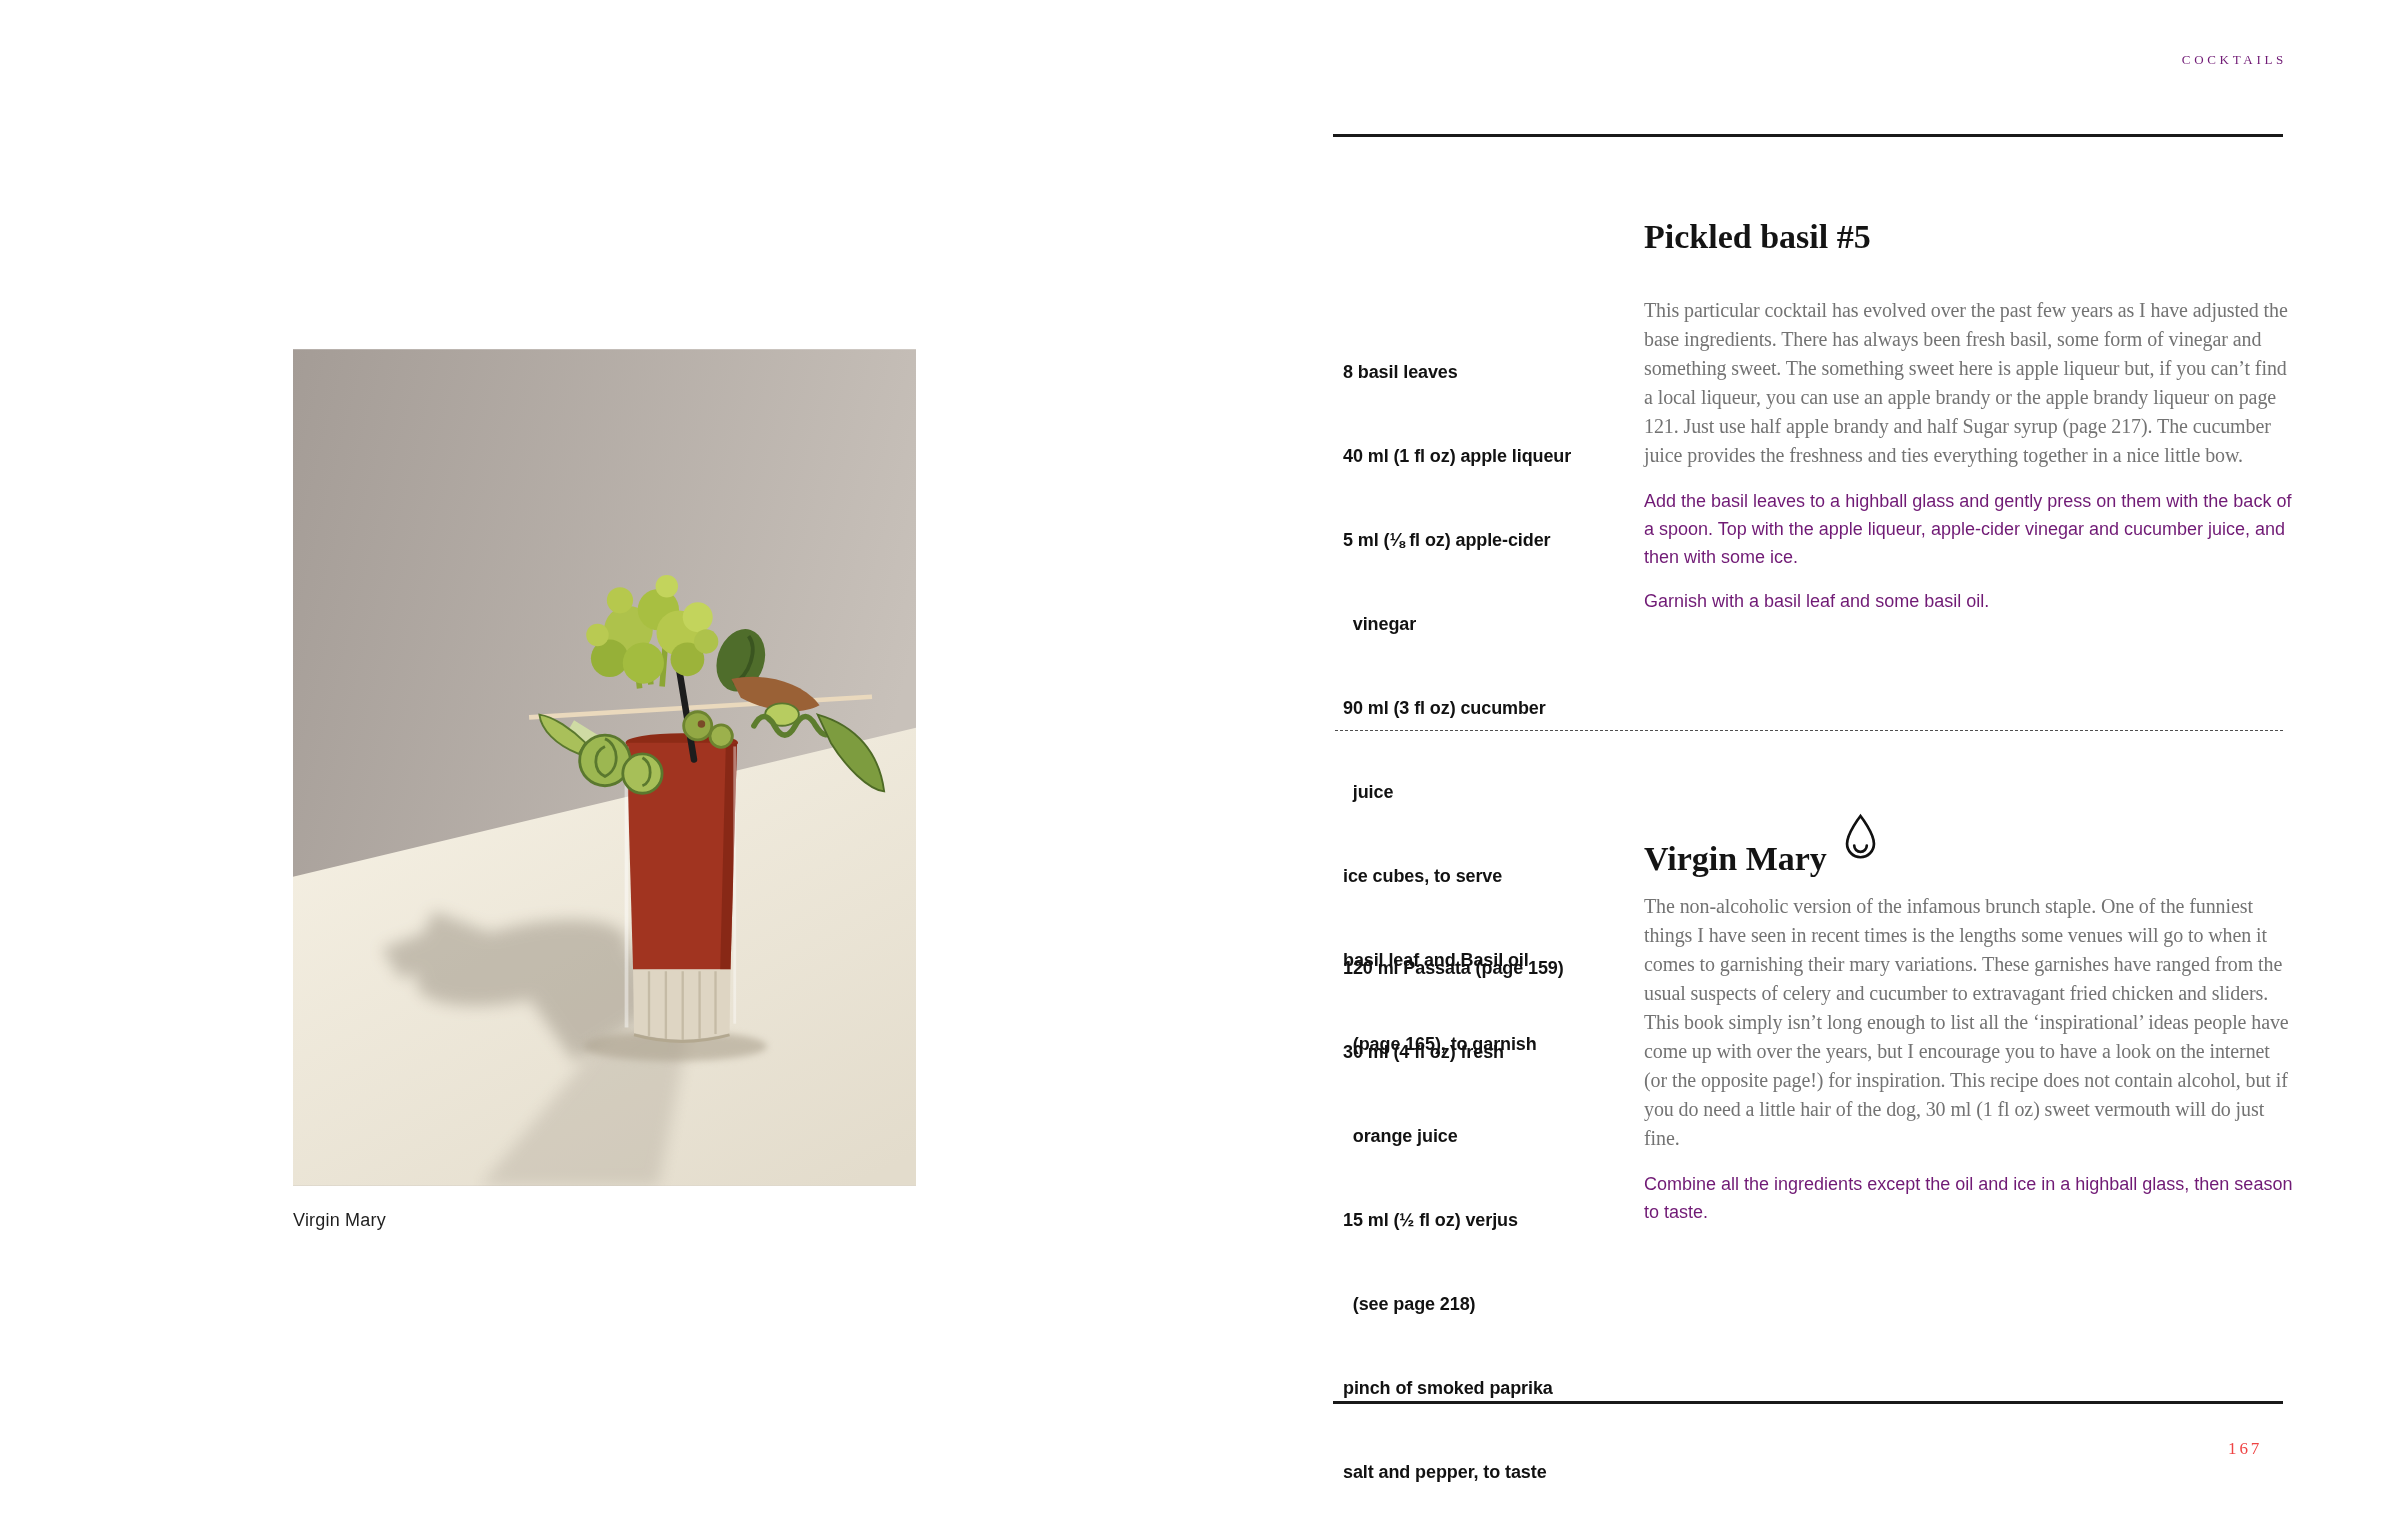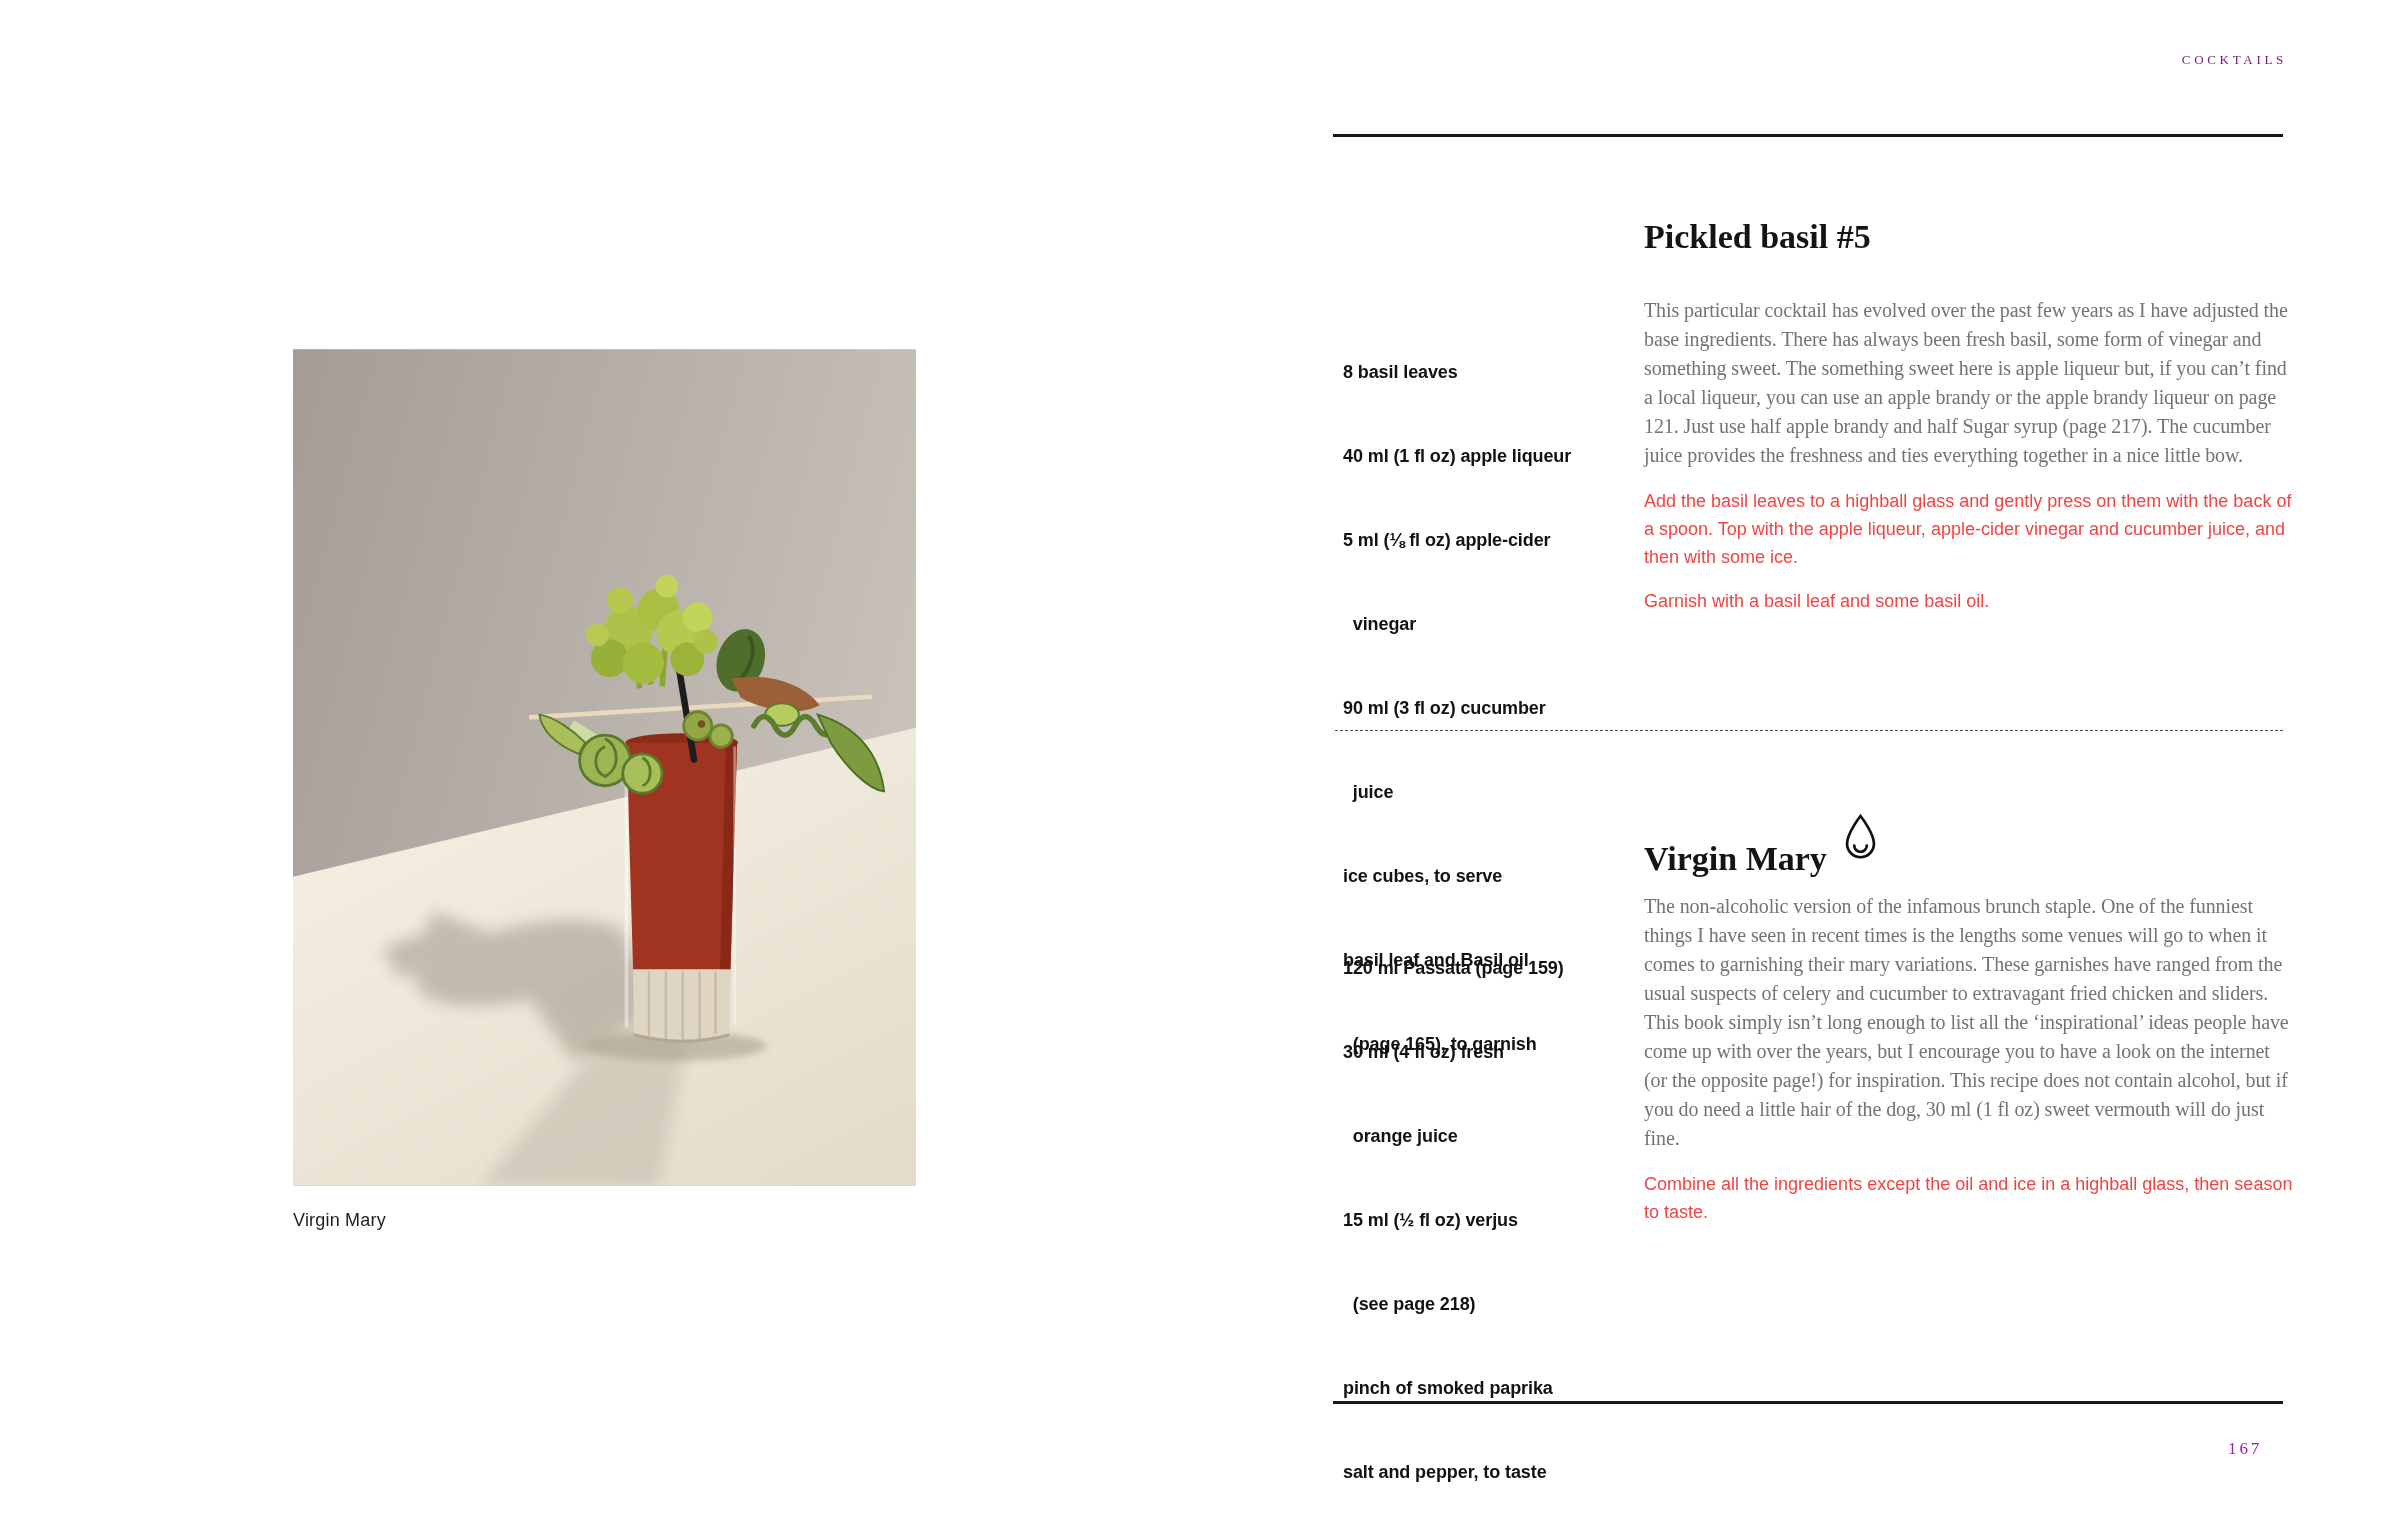--- a/index.html
+++ b/index.html
@@ -41,26 +41,26 @@
 
   .body-col{left:1644px;width:650px;}
   #body-1{top:296px;}
   #body-2{top:892px;}
   .intro{
     font-family:"Liberation Serif",serif;font-size:20px;line-height:29px;
     color:#737373;margin:0 0 17px 0;letter-spacing:-0.1px;
   }
   .step{
     font-family:"Liberation Sans",sans-serif;font-size:18px;line-height:28px;
-    color:#ef4444;margin:0 0 16px 0;
+    color:#701a75;margin:0 0 16px 0;
   }
 
   #page-number{
     right:137px;top:1439px;font-family:"Liberation Serif",serif;
-    font-size:17px;letter-spacing:2.8px;color:#a21caf;
+    font-size:17px;letter-spacing:2.8px;color:#ef4444;
   }
 </style>
 </head>
 <body>
 
 <div class="abs" id="photo-frame">
   <svg width="623" height="837" viewBox="0 0 665 893">
     <defs>
       <linearGradient id="wallg" x1="0" y1="0" x2="1" y2="0.35">
         <stop offset="0" stop-color="#a49c96"></stop>

